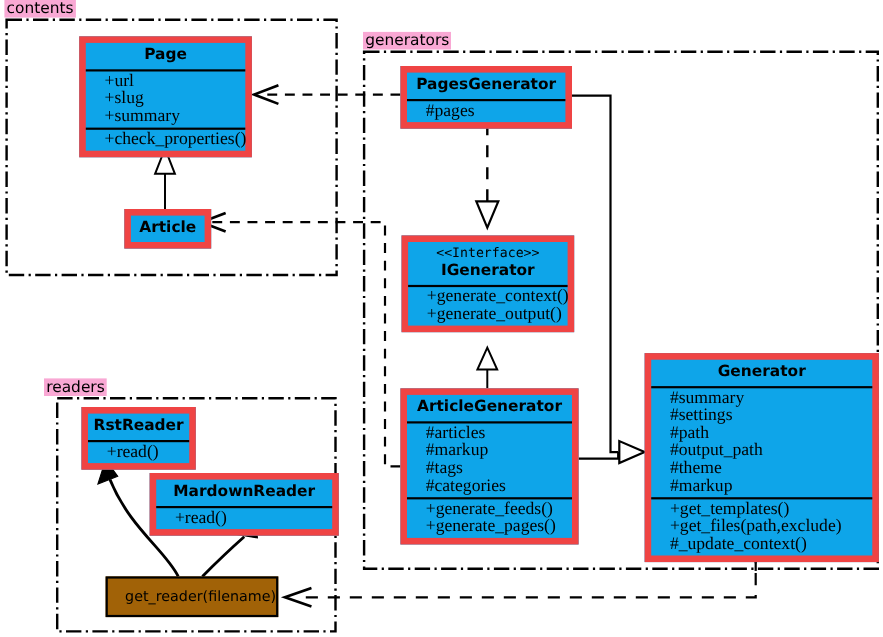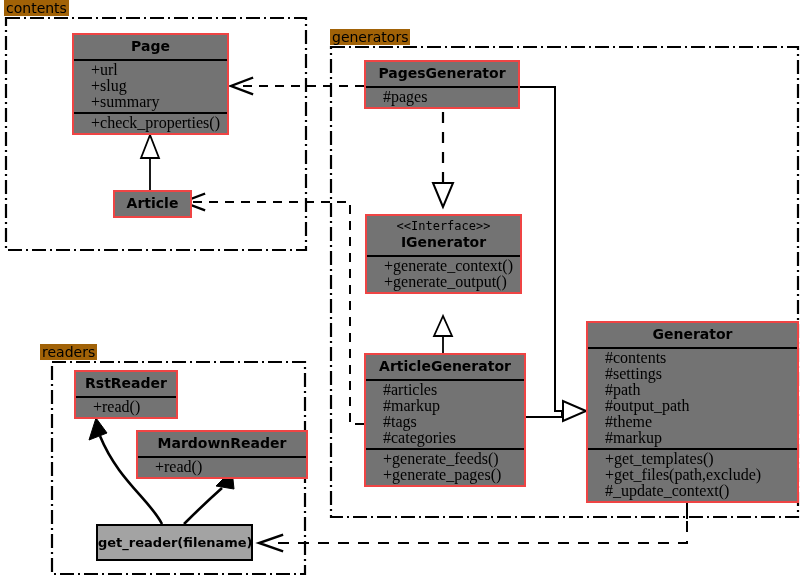--- a/index.html
+++ b/index.html
@@ -21,29 +21,29 @@
     left: 0;
     width: 803px;
     height: 579px;
   }
   .pkg-label {
     position: absolute;
     font-family: "DejaVu Sans", sans-serif;
     font-size: 14px;
     color: #000000;
     white-space: nowrap;
-    background: #a16207;
+    background: #f9a8d4;
     padding: 0 2px;
     line-height: 16px;
     text-align: center;
   }
   .umlbox {
     position: absolute;
-    border: 2px solid #ef4444;
-    background: #737373;
+    border: 6px solid #ef4444;
+    background: #0ea5e9;
     box-sizing: border-box;
   }
   .umlbox .title {
     font-family: "DejaVu Sans", sans-serif;
     font-weight: bold;
     font-size: 14px;
     text-align: center;
     color: #000000;
     padding: 3px 4px 4px 4px;
     line-height: 17px;
@@ -66,26 +66,25 @@
     font-family: Liberation Serif, serif;
     font-size: 16px;
     color: #000000;
     line-height: 16px;
     padding-left: 17px;
     white-space: nowrap;
   }
   .funcbox {
     position: absolute;
     border: 2px solid #000000;
-    background: #a3a3a3;
+    background: #a16207;
     box-sizing: border-box;
     display: flex;
     align-items: center;
-    justify-content: flex-start;
-    font-weight: bold;
+    justify-content: flex-end;
   }
   .funcbox .fnlabel {
     font-family: "DejaVu Sans", sans-serif;
     font-size: 13px;
     color: #000000;
     white-space: nowrap;
   }
 </style>
 </head>
 <body>
@@ -198,21 +197,21 @@
     </div>
     <div class="compartment">
       <div class="member">+generate_feeds()</div>
       <div class="member">+generate_pages()</div>
     </div>
   </div>
 
   <div class="umlbox" style="left:586px; top:321px; width:213px;">
     <div class="title">Generator</div>
     <div class="compartment">
-      <div class="member">#contents</div>
+      <div class="member">#summary</div>
       <div class="member">#settings</div>
       <div class="member">#path</div>
       <div class="member">#output_path</div>
       <div class="member">#theme</div>
       <div class="member">#markup</div>
     </div>
     <div class="compartment">
       <div class="member">+get_templates()</div>
       <div class="member">+get_files(path,exclude)</div>
       <div class="member">#_update_context()</div>

